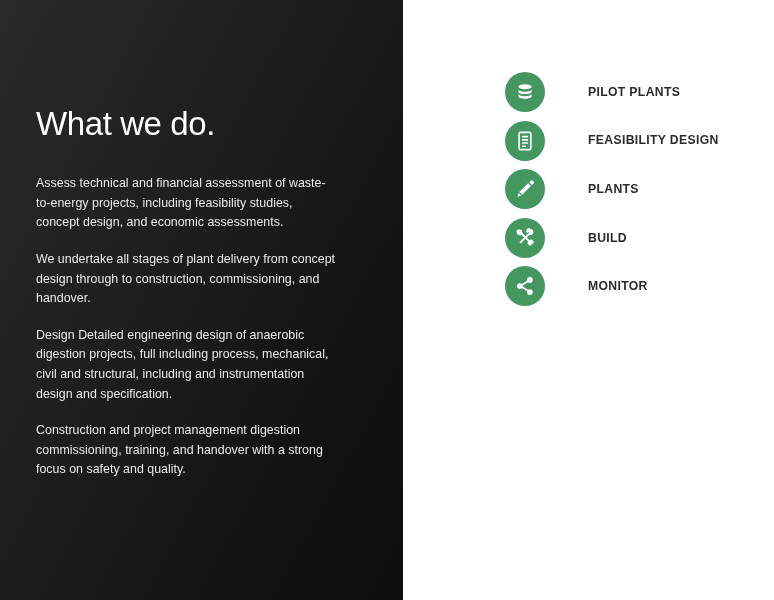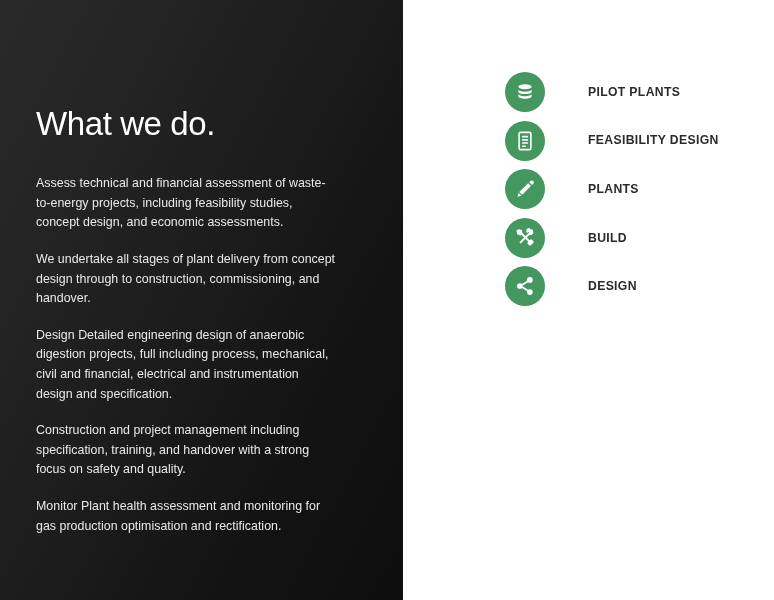--- a/index.html
+++ b/index.html
@@ -99,23 +99,22 @@
 <body>
 
 <div class="slide">
 
   <div class="left-panel">
     <div class="left-inner">
       <h1 class="page-title">What we do.</h1>
 
       <p class="para">Assess technical and financial assessment of waste-to-energy projects, including feasibility studies, concept design, and economic assessments.</p>
       <p class="para">We undertake all stages of plant delivery from concept design through to construction, commissioning, and handover.</p>
-      <p class="para">Design Detailed engineering design of anaerobic digestion projects, full including process, mechanical, civil and financial, electrical and instrumentation design and specification.</p>
-      <p class="para">Construction and project management including specification, training, and handover with a strong focus on safety and quality.</p>
-      <p class="para">Monitor Plant health assessment and monitoring for gas production optimisation and rectification.</p>
+      <p class="para">Design Detailed engineering design of anaerobic digestion projects, full including process, mechanical, civil and structural, including and instrumentation design and specification.</p>
+      <p class="para">Construction and project management digestion commissioning, training, and handover with a strong focus on safety and quality.</p>
     </div>
   </div>
 
   <div class="right-panel">
     <div class="service-list">
 
       <div class="service-row">
         <span class="badge">
           <svg width="22" height="22" viewBox="0 0 24 24" aria-hidden="true">
             <g fill="#ffffff">
@@ -181,19 +180,19 @@
               <line x1="8.8" y1="13.2" x2="16.0" y2="17.6"></line>
               <line x1="8.8" y1="10.8" x2="16.0" y2="6.4"></line>
             </g>
             <g fill="#ffffff">
               <circle cx="17.3" cy="5.4" r="3.1"></circle>
               <circle cx="6.4" cy="12.0" r="3.1"></circle>
               <circle cx="17.3" cy="18.6" r="3.1"></circle>
             </g>
           </svg>
         </span>
-        <span class="service-label">DESIGN</span>
+        <span class="service-label">MONITOR</span>
       </div>
 
     </div>
   </div>
 
 </div>
 
 </body></html>

